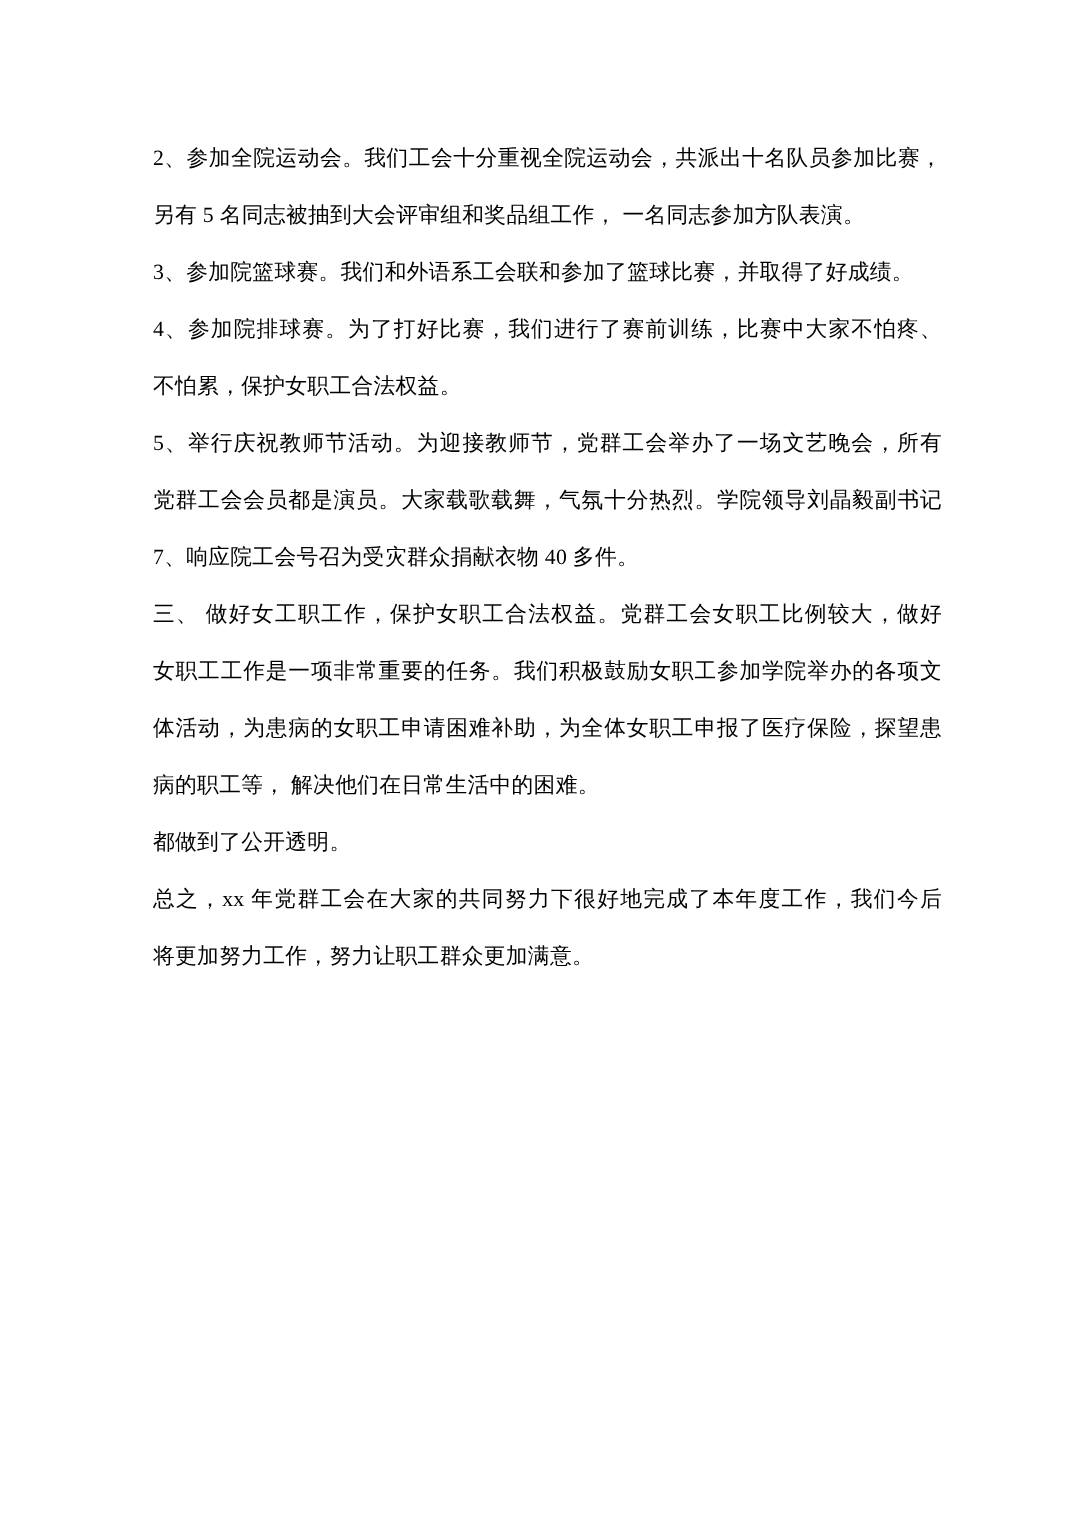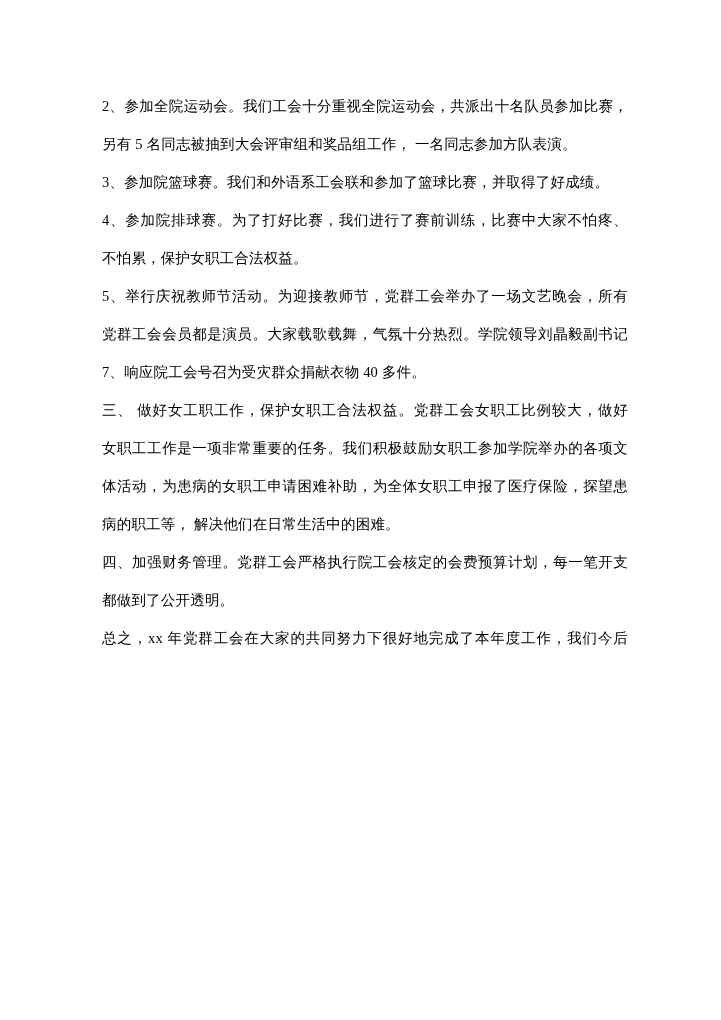--- a/index.html
+++ b/index.html
@@ -69,20 +69,20 @@
       <div class="paragraph">
         <div class="line last">7、响应院工会号召为受灾群众捐献衣物 40 多件。</div>
       </div>
       <div class="paragraph">
         <div class="line just">三、 做好女工职工作，保护女职工合法权益。党群工会女职工比例较大，做好</div>
         <div class="line just">女职工工作是一项非常重要的任务。我们积极鼓励女职工参加学院举办的各项文</div>
         <div class="line just">体活动，为患病的女职工申请困难补助，为全体女职工申报了医疗保险，探望患</div>
         <div class="line last">病的职工等， 解决他们在日常生活中的困难。</div>
       </div>
       <div class="paragraph">
-        <div class="line just">四、加强财务管理。党群工会严格执行院工会核定的会费预算计划，每一笔开支</div>
         <div class="line last">都做到了公开透明。</div>
       </div>
       <div class="paragraph">
         <div class="line just">总之，xx 年党群工会在大家的共同努力下很好地完成了本年度工作，我们今后</div>
+        <div class="line last">将更加努力工作，努力让职工群众更加满意。</div>
       </div>
     </div>
 </div>
 
 </body></html>

